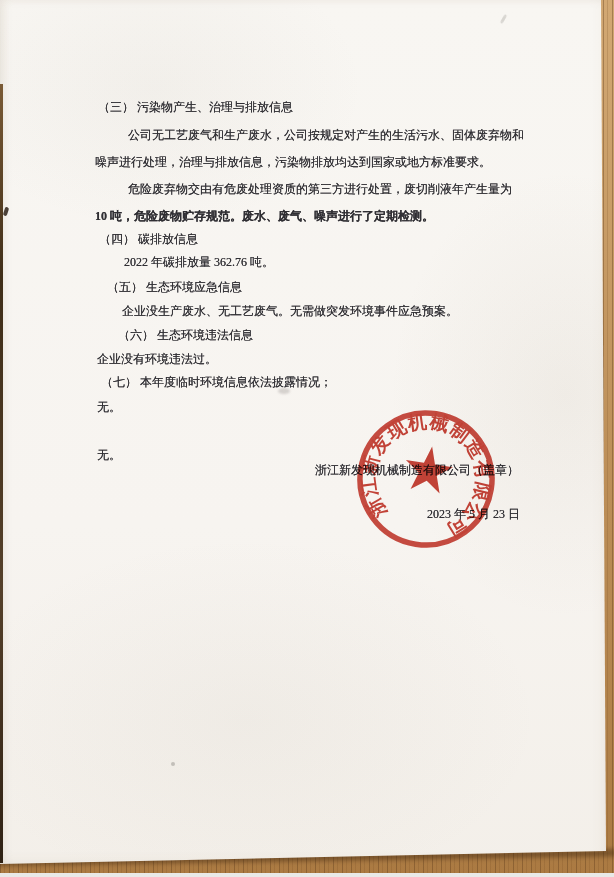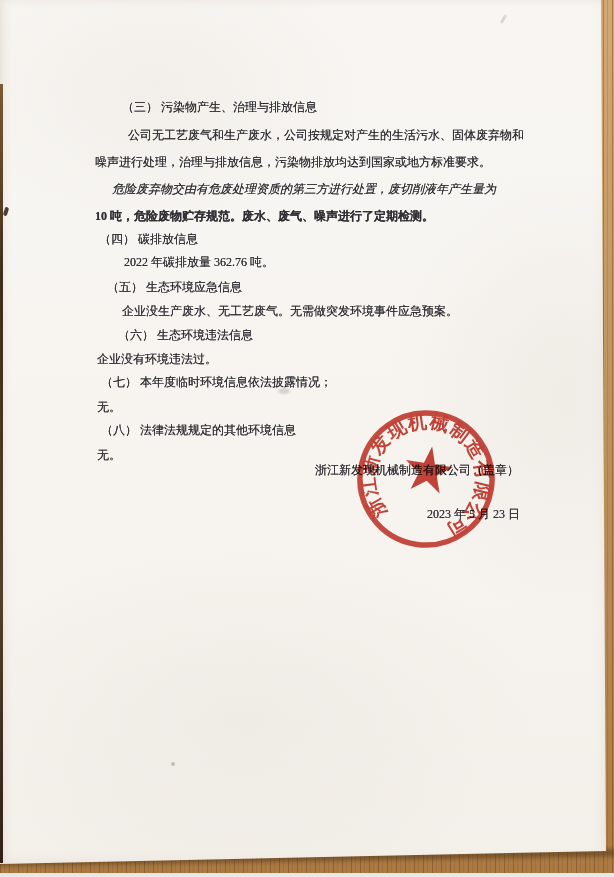--- a/index.html
+++ b/index.html
@@ -63,34 +63,33 @@
     transform:rotate(9deg);
   }
 </style>
 </head>
 <body>
 
 <div class="desk"></div>
 <div class="paper-shadow"></div>
 
 <div class="paper">
-  <div class="ln" style="left:98px;top:100px;margin-left:24px;">（三） 污染物产生、治理与排放信息</div>
+  <div class="ln" style="left:98px;top:100px;">（三） 污染物产生、治理与排放信息</div>
   <div class="ln" style="left:128px;top:128px;">公司无工艺废气和生产废水，公司按规定对产生的生活污水、固体废弃物和</div>
   <div class="ln" style="left:95px;top:155px;">噪声进行处理，治理与排放信息，污染物排放均达到国家或地方标准要求。</div>
-  <div class="ln" style="left:112px;top:182px;font-style:italic;">危险废弃物交由有危废处理资质的第三方进行处置，废切削液年产生量为</div>
+  <div class="ln" style="left:128px;top:182px;">危险废弃物交由有危废处理资质的第三方进行处置，废切削液年产生量为</div>
   <div class="ln" style="left:95px;top:209px;font-weight:bold;">10 吨，危险废物贮存规范。废水、废气、噪声进行了定期检测。</div>
   <div class="ln" style="left:99px;top:232px;">（四） 碳排放信息</div>
   <div class="ln" style="left:112px;top:255px;margin-left:12px;">2022 年碳排放量 362.76 吨。</div>
   <div class="ln" style="left:107px;top:280px;">（五） 生态环境应急信息</div>
   <div class="ln" style="left:122px;top:304px;">企业没生产废水、无工艺废气。无需做突发环境事件应急预案。</div>
   <div class="ln" style="left:100px;top:328px;margin-left:18px;">（六） 生态环境违法信息</div>
   <div class="ln" style="left:97px;top:352px;">企业没有环境违法过。</div>
   <div class="ln" style="left:101px;top:375px;">（七） 本年度临时环境信息依法披露情况；</div>
   <div class="ln" style="left:97px;top:400px;">无。</div>
-  <div class="ln" style="left:101px;top:423px;">（八） 法律法规规定的其他环境信息</div>
   <div class="ln" style="left:97px;top:448px;">无。</div>
 
   <div class="ln" style="left:315px;top:463px;">浙江新发现机械制造有限公司（盖章）</div>
   <div class="ln" style="left:427px;top:507px;">2023 年 5 月 23 日</div>
 
   <div class="speck speck-a"></div>
   <div class="speck speck-b"></div>
   <div class="speck speck-c"></div>
   <div class="speck speck-d"></div>
 </div>

